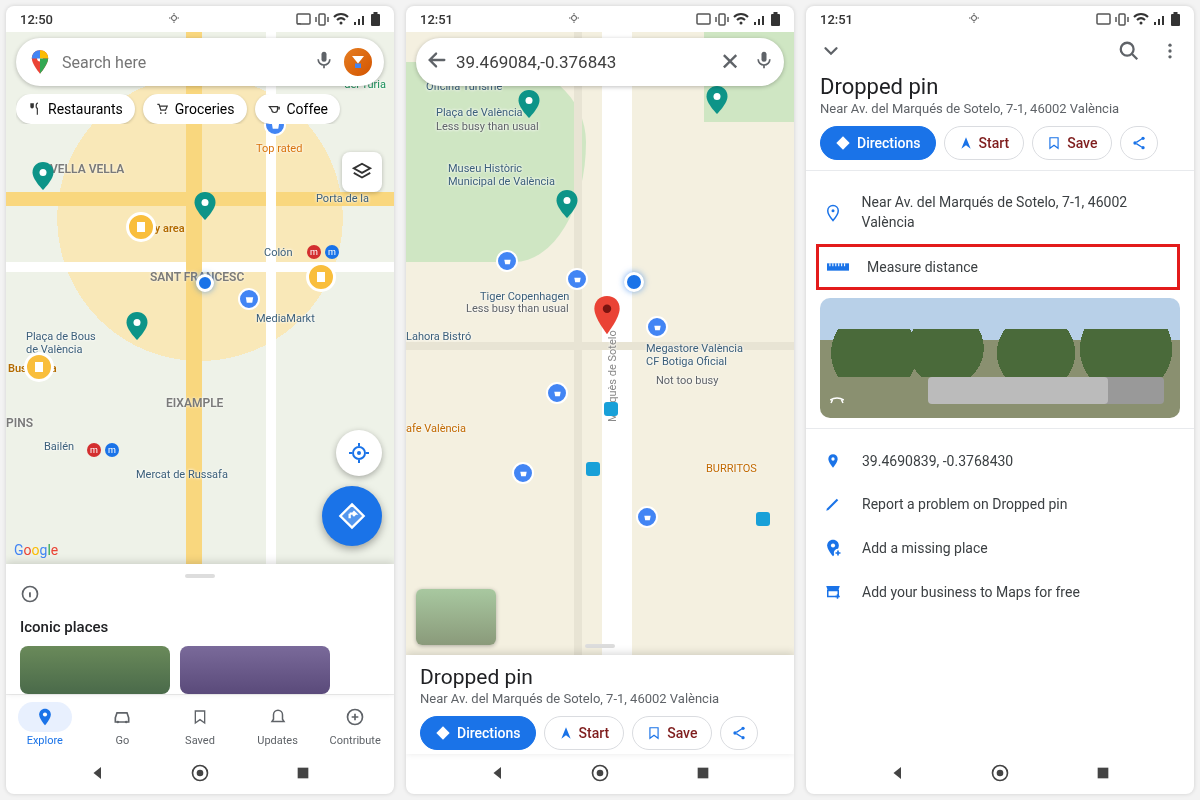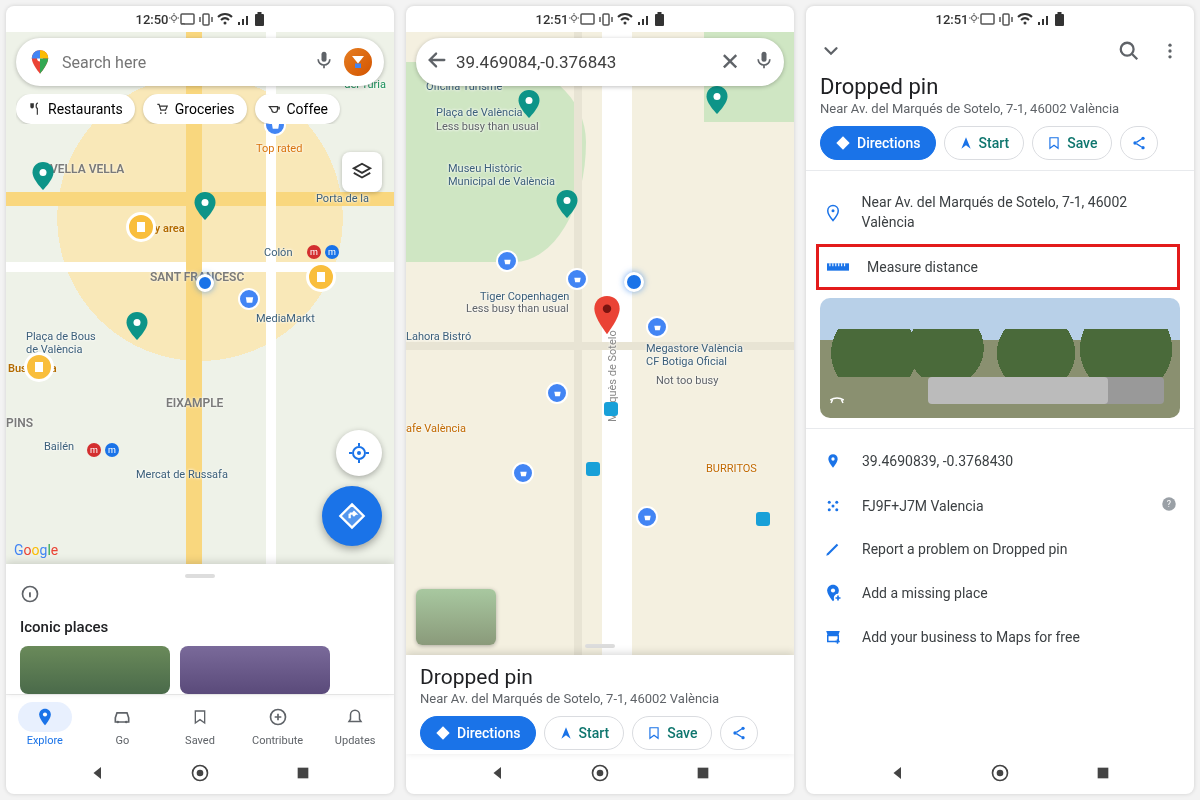--- a/index.html
+++ b/index.html
@@ -1,18 +1,18 @@
 <!DOCTYPE html>
 <html><head>
 <meta charset="utf-8">
 <style>
   * { box-sizing: border-box; margin: 0; padding: 0; font-family: Roboto, 'Segoe UI', Arial, sans-serif; }
   body { background: #f3f3f3; display: flex; justify-content: center; gap: 12px; padding: 6px; }
   .phone { width: 388px; height: 788px; background: #fff; border-radius: 8px; overflow: hidden; position: relative; display: flex; flex-direction: column; box-shadow: 0 0 4px rgba(0,0,0,.15); }
-  .status-bar { height: 26px; display: flex; justify-content: center; align-items: center; padding: 0 14px; font-size: 13px; font-weight: 500; color: #333; position: relative; z-index: 20; }
+  .status-bar { height: 26px; display: flex; justify-content: space-between; align-items: center; padding: 0 14px; font-size: 13px; font-weight: 500; color: #333; position: relative; z-index: 20; }
   .status-right { display:flex; gap:4px; align-items:center; }
   .status-right svg { display:block; }
   .map-area { flex: 1 1 auto; position: relative; background: #eef2e8; overflow: hidden; }
   .search-pill { position:absolute; top:6px; left:10px; right:10px; height:48px; background:#fff; border-radius:28px; box-shadow:0 1px 4px rgba(0,0,0,.25); display:flex; align-items:center; padding:0 10px; gap:8px; z-index:15; }
   .search-pill input { flex:1; border:none; outline:none; font-size:16px; color:#444; background:transparent; }
   .gm-logo { width:28px; height:28px; }
   .chips-row { position:absolute; top:62px; left:10px; right:0; display:flex; gap:8px; z-index:14; overflow:hidden; }
   .chip { background:#fff; border-radius:20px; padding:7px 12px; font-size:14px; display:flex; align-items:center; gap:6px; box-shadow:0 1px 3px rgba(0,0,0,.2); white-space:nowrap; }
   .layers-btn { position:absolute; right:12px; top:120px; width:40px; height:40px; background:#fff; border-radius:8px; box-shadow:0 1px 4px rgba(0,0,0,.25); display:flex; align-items:center; justify-content:center; z-index:14; }
   .locate-btn { position:absolute; right:12px; bottom:88px; width:46px; height:46px; background:#fff; border-radius:50%; box-shadow:0 2px 6px rgba(0,0,0,.3); display:flex; align-items:center; justify-content:center; z-index:14; }
@@ -24,21 +24,21 @@
   .orange-circle { position:absolute; width:30px; height:30px; border-radius:50%; background:#f9be3c; border:3px solid #fff; display:flex; align-items:center; justify-content:center; }
   .orange-circle::after{content:'';width:8px;height:10px;background:#fff;}
   .blue-dot { position:absolute; width:18px; height:18px; border-radius:50%; background:#1a73e8; border:3px solid #fff; box-shadow:0 0 6px rgba(26,115,232,.6); }
   .transit { position:absolute; width:16px; height:16px; }
   .g-attribution { position:absolute; left:8px; bottom:6px; font-size:14px; font-family:Arial,sans-serif; }
   .bottom-sheet { background:#fff; box-shadow:0 -2px 8px rgba(0,0,0,.15); padding:10px 14px 4px; position:relative; }
   .sheet-handle { width:30px; height:4px; background:#ddd; border-radius:4px; margin:0 auto 6px; }
   .sheet-title { font-size:21px; font-weight:400; color:#202124; }
   .sheet-sub { font-size:13px; color:#5f6368; margin-top:2px; }
   .action-row { display:flex; gap:8px; margin-top:10px; overflow:hidden; }
-  .action-btn { border:1px solid #dadce0; border-radius:20px; padding:8px 14px; font-size:14px; display:flex; align-items:center; gap:6px; color:#0f766e; font-weight:500; white-space:nowrap; }
+  .action-btn { border:1px solid #dadce0; border-radius:20px; padding:8px 14px; font-size:14px; display:flex; align-items:center; gap:6px; color:#7f1d1d; font-weight:500; white-space:nowrap; }
   .action-btn.primary { background:#1a73e8; color:#fff; border-color:#1a73e8; }
   .action-btn.iconly { padding:8px 10px; }
   .bottom-nav { height:60px; border-top:1px solid #eee; display:flex; }
   .nav-item { flex:1; display:flex; flex-direction:column; align-items:center; justify-content:center; gap:2px; font-size:11px; color:#5f6368; }
   .nav-item.active { color:#1a73e8; }
   .nav-item.active .nav-ico-wrap { background:#e8f0fe; }
   .nav-ico-wrap { width:54px; height:30px; border-radius:16px; display:flex; align-items:center; justify-content:center; }
   .sys-nav { height:40px; display:flex; align-items:center; justify-content:space-evenly; }
   .sys-nav button { width:22px; height:22px; background:none; border:none; }
   .street-thumb { position:absolute; left:10px; bottom:10px; width:80px; height:56px; border-radius:6px; background:linear-gradient(#a8c8a0,#8a9a7a); box-shadow:0 1px 4px rgba(0,0,0,.3); z-index:13; }
@@ -280,34 +280,34 @@
     <div class="nav-item">
       <div class="nav-ico-wrap">
           <svg width="16" height="20" viewBox="0 0 24 24">
             <path d="M5 3h14v18l-7-5-7 5z" fill="none" stroke="#5f6368" stroke-width="2"></path>
           </svg>
         </div>
       <span>Saved</span>
     </div>
     <div class="nav-item">
       <div class="nav-ico-wrap">
+          <svg width="18" height="20" viewBox="0 0 24 24">
+            <path d="M6 9a6 6 0 1 1 12 0v6l2 3H4l2-3z" fill="none" stroke="#5f6368" stroke-width="2"></path>
+          </svg>
+        </div>
+      <span>Updates</span>
+    </div>
+    <div class="nav-item">
+      <div class="nav-ico-wrap">
           <svg width="20" height="20" viewBox="0 0 24 24">
             <circle cx="12" cy="12" r="9" fill="none" stroke="#5f6368" stroke-width="2"></circle>
             <path d="M12 8v8M8 12h8" stroke="#5f6368" stroke-width="2"></path>
           </svg>
         </div>
       <span>Contribute</span>
-    </div>
-    <div class="nav-item">
-      <div class="nav-ico-wrap">
-          <svg width="18" height="20" viewBox="0 0 24 24">
-            <path d="M6 9a6 6 0 1 1 12 0v6l2 3H4l2-3z" fill="none" stroke="#5f6368" stroke-width="2"></path>
-          </svg>
-        </div>
-      <span>Updates</span>
     </div>
   </div>
 
   <div class="sys-nav">
     <button><svg width="18" height="18" viewBox="0 0 24 24">
           <path d="M16 4l-10 8 10 8z" fill="#444"></path>
         </svg></button>
     <button><svg width="20" height="20" viewBox="0 0 24 24">
           <circle cx="12" cy="12" r="9" fill="none" stroke="#444" stroke-width="2"></circle>
           <circle cx="12" cy="12" r="4" fill="#444"></circle>
@@ -600,36 +600,20 @@
     <div class="info-row">
       <span class="ico">
           <svg width="16" height="20" viewBox="0 0 24 24">
             <path d="M12 2C8 2 5 5 5 9c0 5 7 13 7 13s7-8 7-13c0-4-3-7-7-7z" fill="#1a73e8"></path>
             <circle cx="12" cy="9" r="2.5" fill="#fff"></circle>
           </svg>
         </span>
       <span>39.4690839, -0.3768430</span>
     </div>
 
-    <div class="info-row">
-      <span class="ico">
-          <svg width="18" height="18" viewBox="0 0 24 24">
-            <circle cx="7" cy="7" r="2" fill="#1a73e8"></circle>
-            <circle cx="17" cy="7" r="2" fill="#1a73e8"></circle>
-            <circle cx="12" cy="12" r="2" fill="#1a73e8"></circle>
-            <circle cx="7" cy="17" r="2" fill="#1a73e8"></circle>
-            <circle cx="17" cy="17" r="2" fill="#1a73e8"></circle>
-          </svg>
-        </span>
-      <span style="flex:1">FJ9F+J7M Valencia</span>
-      <span><svg width="18" height="18" viewBox="0 0 24 24">
-            <circle cx="12" cy="12" r="9" fill="#9aa0a6"></circle>
-            <text x="12" y="16" font-size="12" fill="#fff" text-anchor="middle">?</text>
-          </svg></span>
-    </div>
 
     <div class="info-row">
       <span class="ico">
           <svg width="18" height="18" viewBox="0 0 24 24">
             <path d="M3 21l3-1 13-13-2-2L4 18z" fill="#1a73e8"></path>
           </svg>
         </span>
       <span>Report a problem on Dropped pin</span>
     </div>
 

